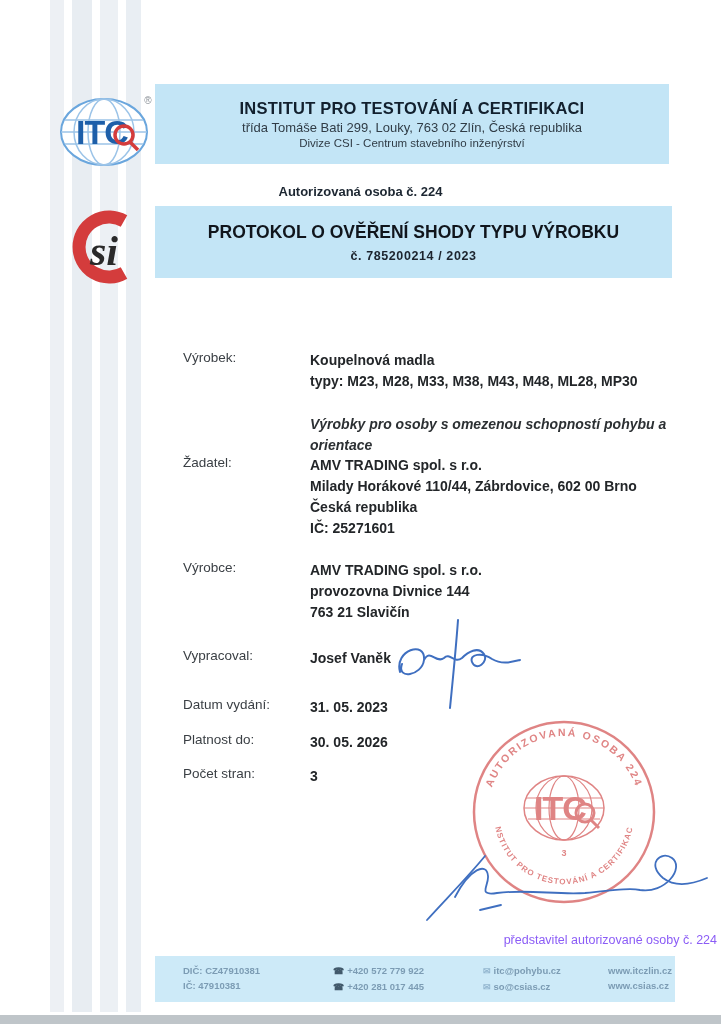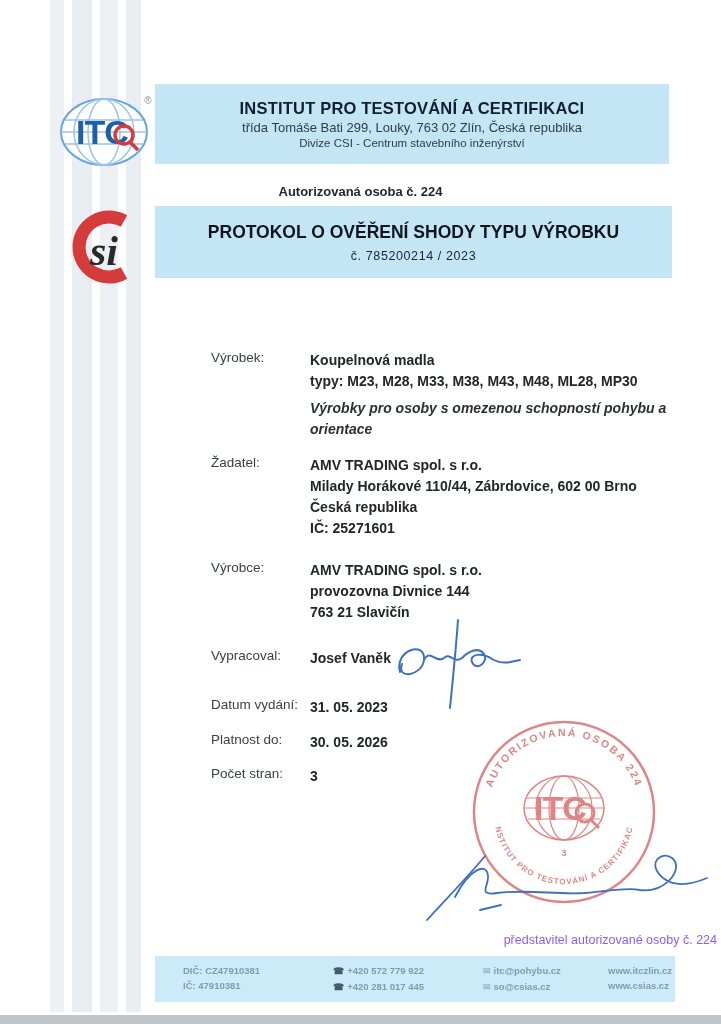--- a/index.html
+++ b/index.html
@@ -40,26 +40,26 @@
     text-align:center; font-size:13px; font-weight:bold; color:#1c2631;margin-top:7px;
   }
   
   .logo-csi { position:absolute; left:60px; top:207px; }
   .title-box {
     position:absolute; left:155px; top:206px; width:517px; height:72px;
     background: var(--box-blue);
     display:flex; flex-direction:column; align-items:center; justify-content:center; gap:6px;
   }
   .title-box .heading { font-size:17.5px; font-weight:bold; color:#10151c; }
-  .title-box .number  { font-size:12.5px; font-weight:normal; color:#1c242e; letter-spacing:0.6px; }
+  .title-box .number  { font-size:12.5px; font-weight:bold; color:#1c242e; letter-spacing:0.6px; }
   
   .row { position:absolute; left:0; top:0; width:721px; }
-  .row .lbl { position:absolute; left:183px; font-size:13.5px; color:#3a3f44; white-space:nowrap;margin-left:28px; }
+  .row .lbl { position:absolute; left:183px; font-size:13.5px; color:#3a3f44; white-space:nowrap; }
   .row .val { position:absolute; left:310px; width:375px; font-size:14px; font-weight:bold; color:#232629; line-height:21px; }
-  .row .val .note { display:block; margin-top:6px; font-style:italic; color:#2c3033; }
+  .row .val .note { display:block; margin-top:22px; font-style:italic; color:#2c3033; }
   
   .sig path { stroke: var(--signature-blue); fill:none; stroke-linecap:round; stroke-linejoin:round; }
   .sig1 { position:absolute; left:392px; top:618px; }
   .sig2 { position:absolute; left:425px; top:850px; }
   .stamp-wrap { position:absolute; left:468px; top:716px; opacity:0.82; }
   .stamp-ink { stroke: var(--stamp-red); fill:none; }
   .stamp-text { fill: var(--stamp-red); font-family:"Liberation Sans", sans-serif; font-weight:bold; }
   .signer-name {
     position:absolute; left:455px; top:914px; width:210px;
     text-align:left; font-size:13.5px; color:#2b2f33;margin-top:44px;

